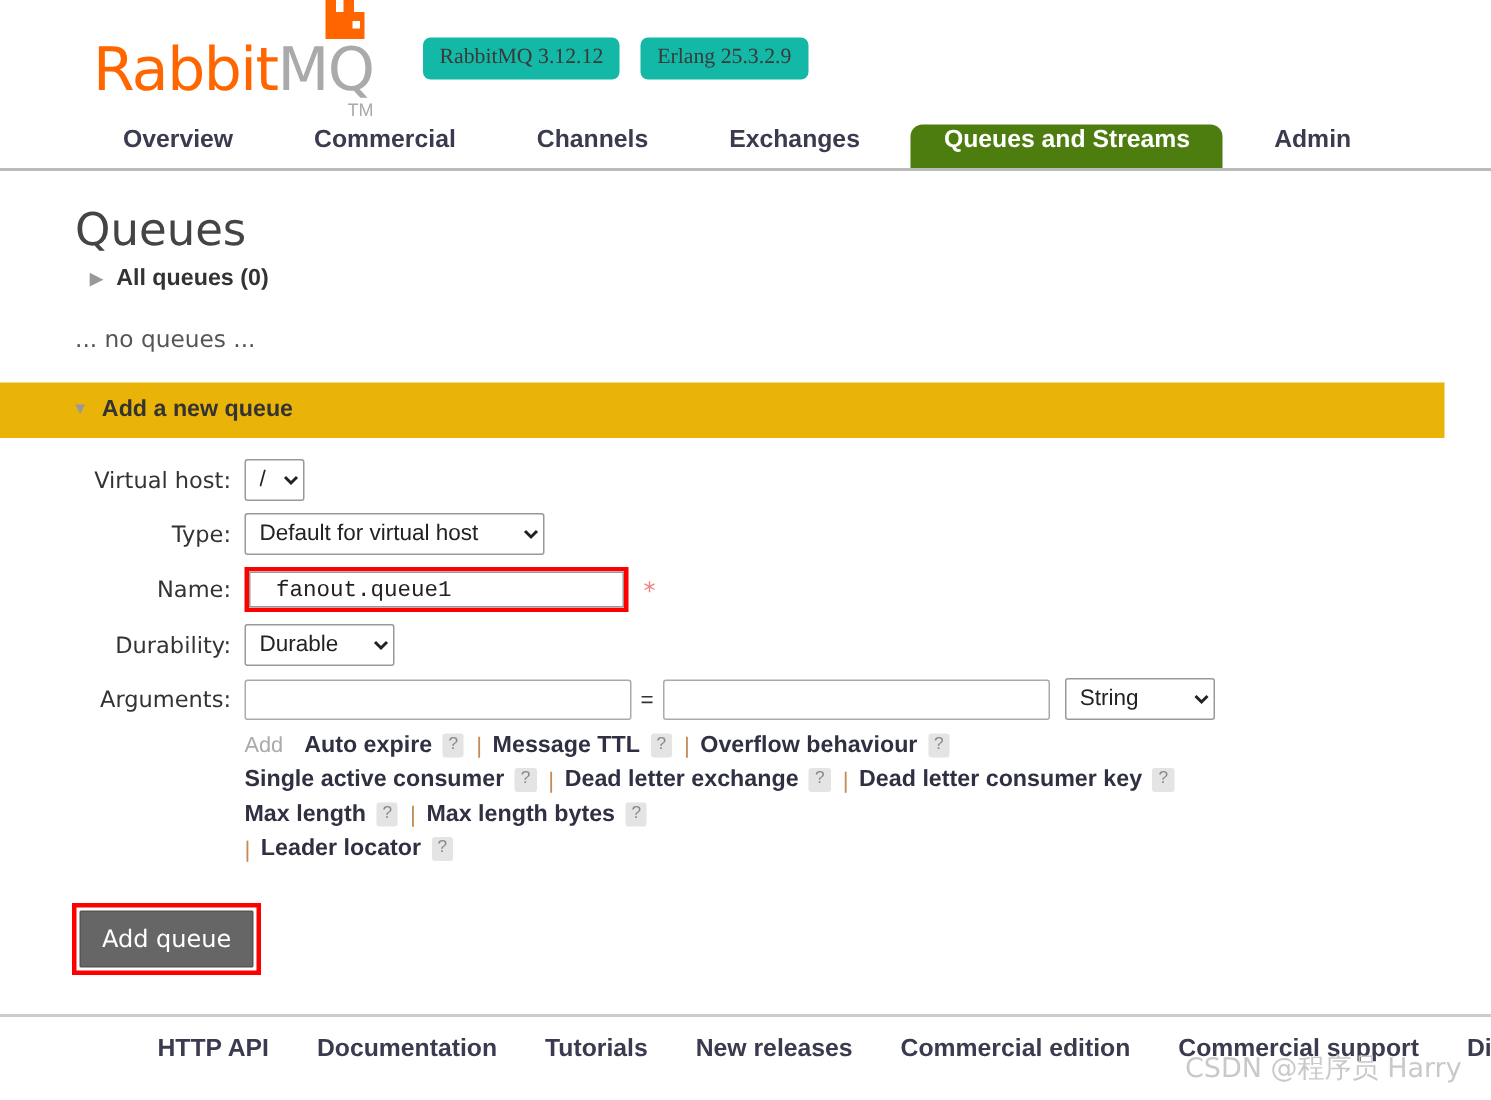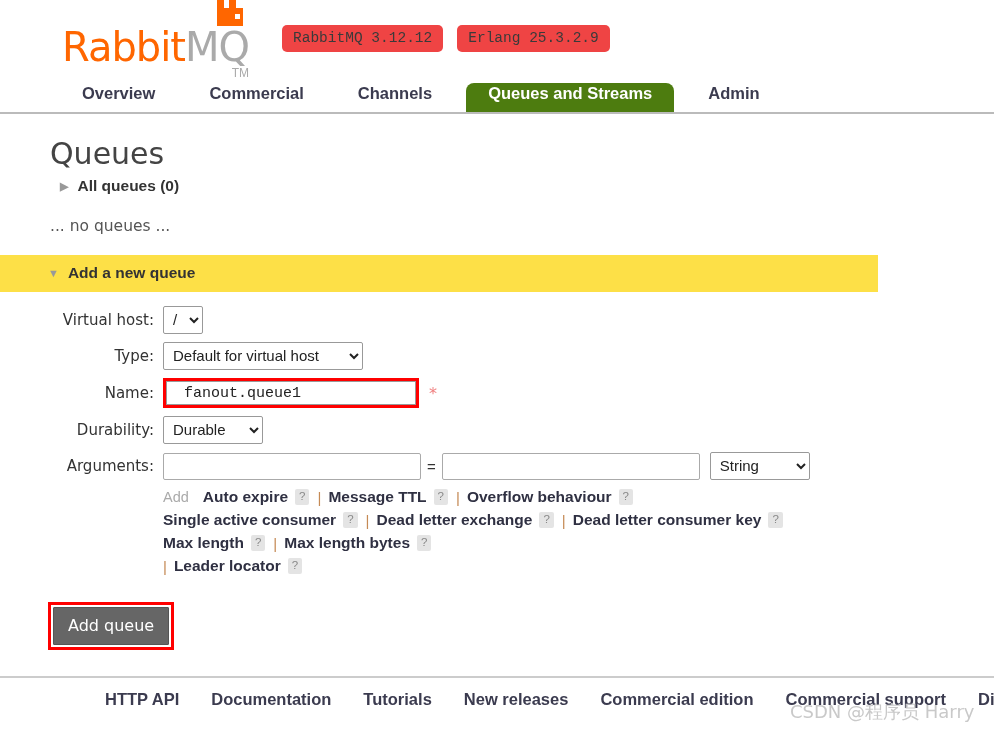--- a/index.html
+++ b/index.html
@@ -52,26 +52,26 @@
     margin-bottom: 4px;
     font-family: "Liberation Sans", sans-serif;
   }
   .versions {
     display: flex;
     gap: 14px;
     margin-left: 33px;
     margin-bottom: 1px;
   }
   .version-badge {
-    background: #ef4444;
+    background: #14b8a6;
     border-radius: 5px;
     padding: 5px 11px 6px 11px;
     font-size: 14.5px;
     color: #3a3a3a;
-    font-family: Liberation Mono, monospace;
+    font-family: Liberation Serif, serif;
     white-space: nowrap;
   }
 
   
   .tabs {
     margin: 20px 0 0 0;
     padding: 0 0 0 62px;
     display: flex;
     align-items: flex-end;
     border-bottom: 2px solid #bbbbbb;
@@ -128,24 +128,24 @@
 
   .no-queues {
     margin: 22px 0 0 2px;
     font-size: 15.5px;
     color: #555;
     font-family: "DejaVu Sans", sans-serif;
   }
 
   
   .section-header {
-    background: #fde047;
+    background: #eab308;
     margin: 20px 0 0 -48px;
     padding: 9px 0 10px 48px;
-    width: 878px;
+    width: 963px;
     box-sizing: border-box;
     display: flex;
     align-items: center;
     font-size: 15.5px;
     font-weight: bold;
     color: #333;
     cursor: pointer;
   }
 
   
@@ -344,20 +344,21 @@
     <span class="version-badge">RabbitMQ 3.12.12</span>
     <span class="version-badge">Erlang 25.3.2.9</span>
   </div>
 </div>
 
 
 <div class="tabs">
   <div class="tab">Overview</div>
   <div class="tab">Commercial</div>
   <div class="tab">Channels</div>
+  <div class="tab">Exchanges</div>
   <div class="tab active">Queues and Streams</div>
   <div class="tab">Admin</div>
 </div>
 
 
 <div class="main">
 
   <h1 class="page-title">Queues</h1>
 
   <div class="all-queues-row">

